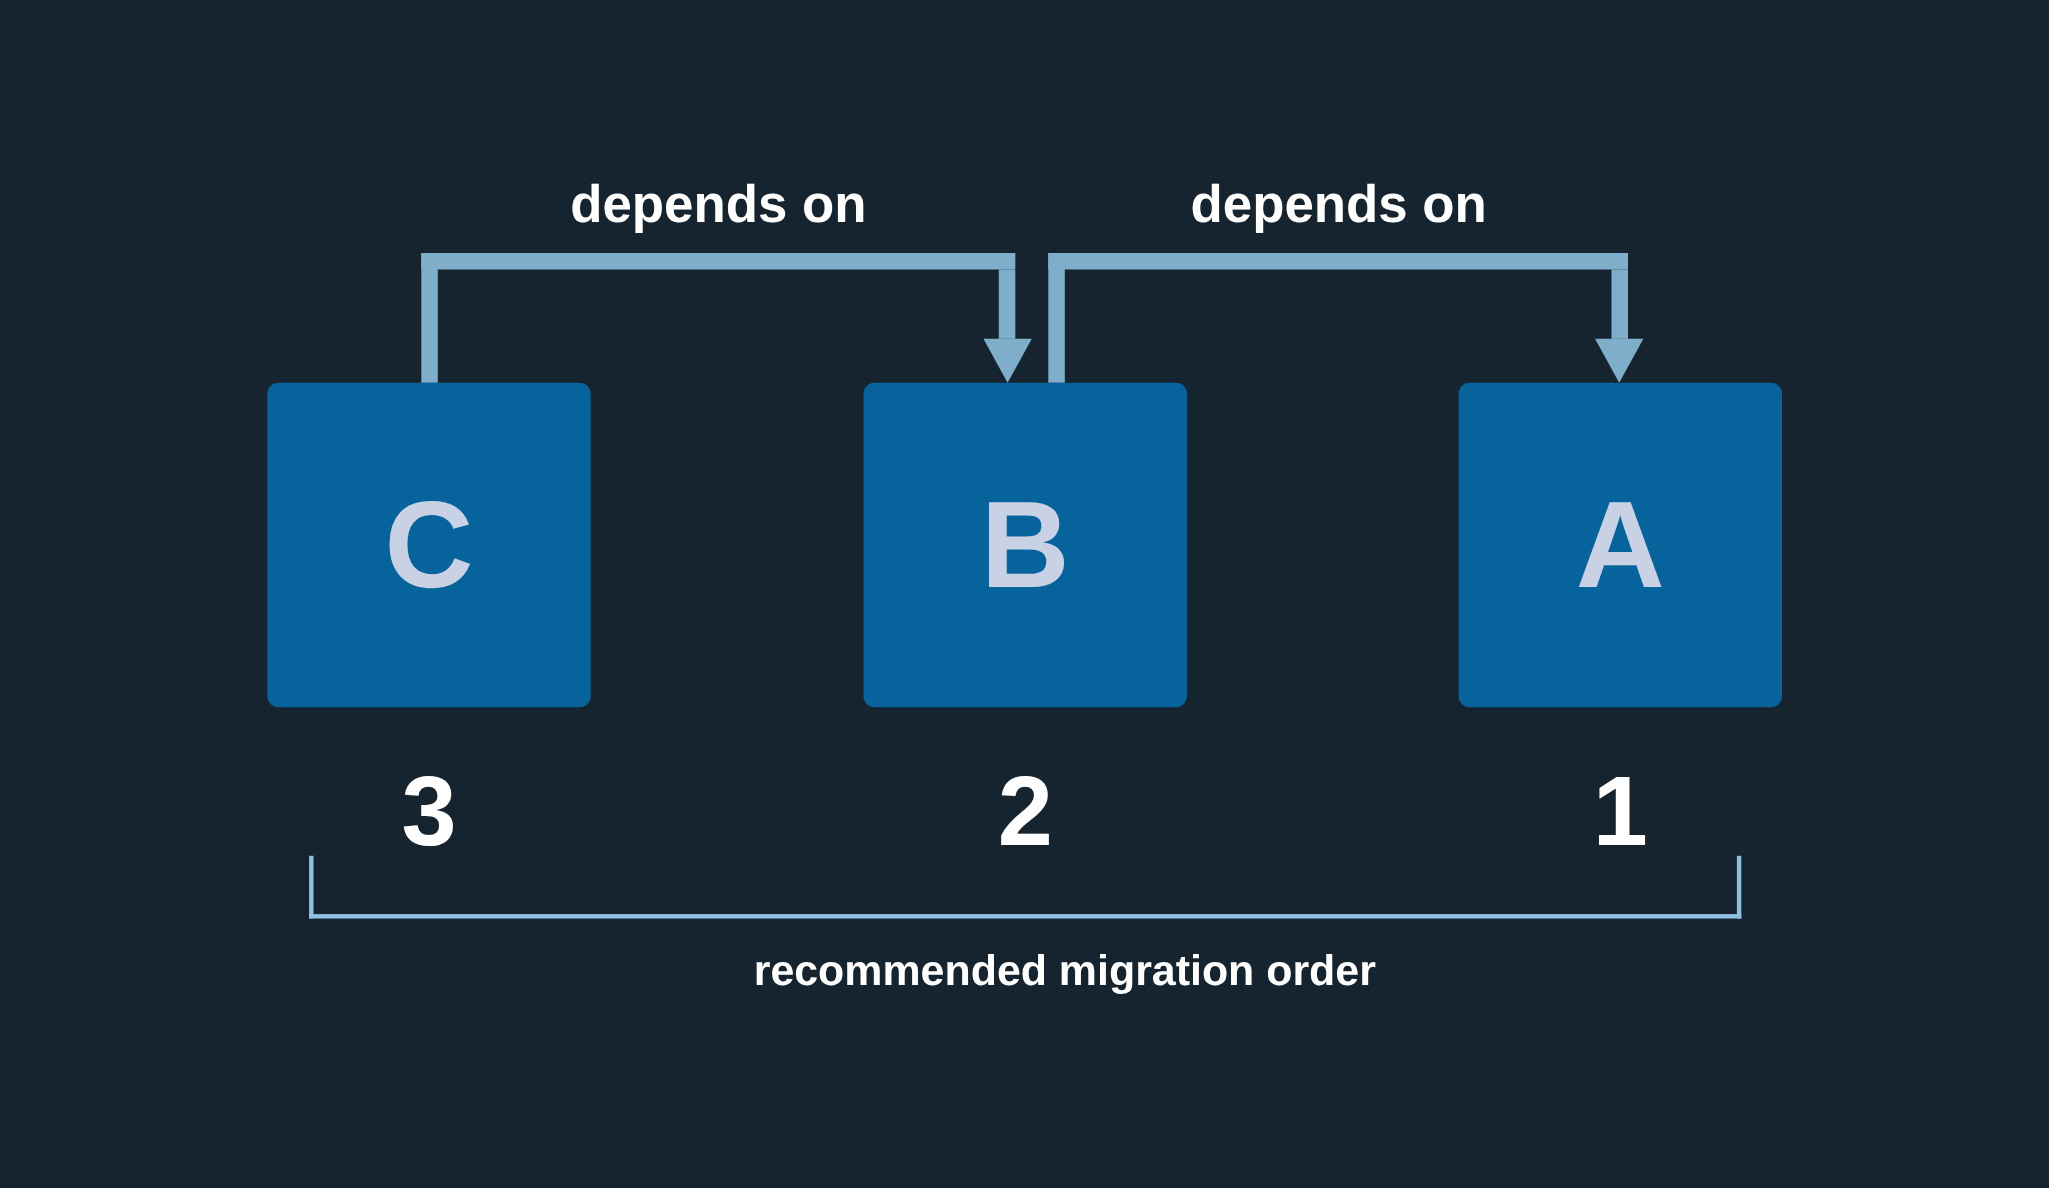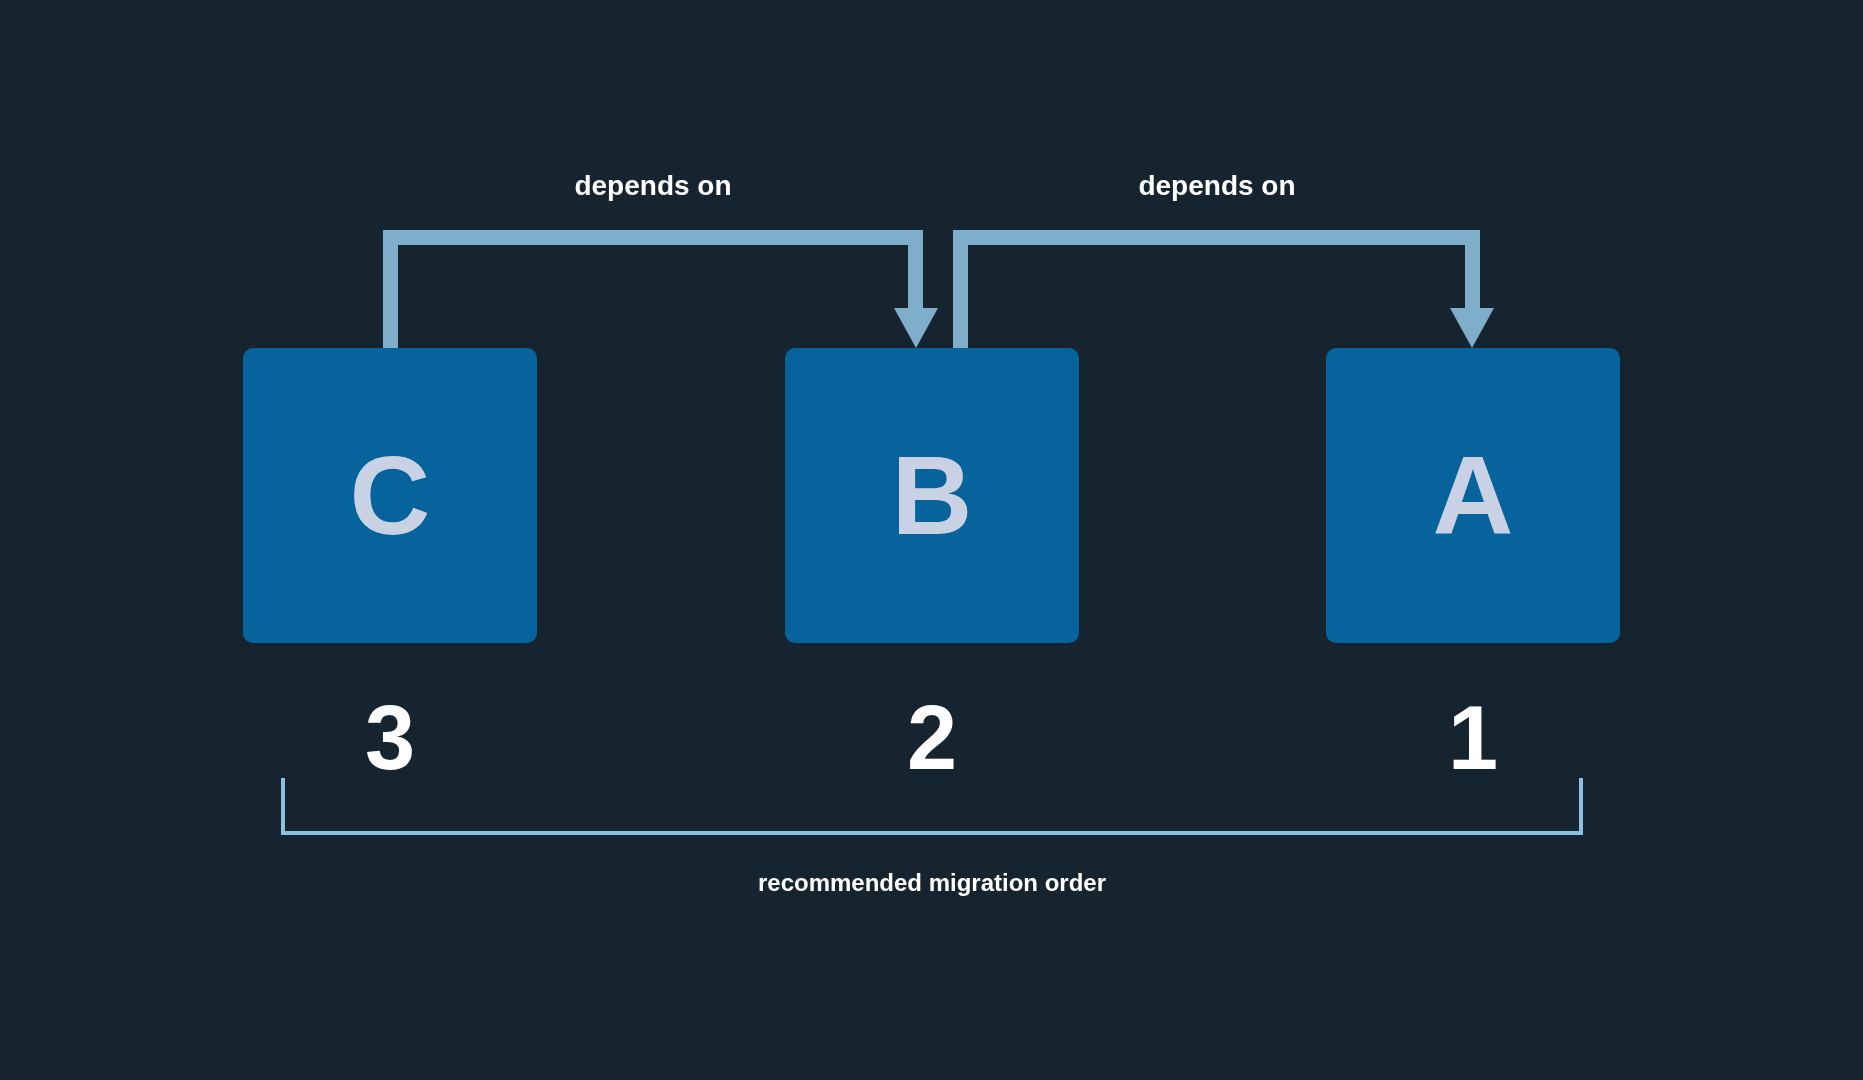--- a/index.html
+++ b/index.html
@@ -53,21 +53,21 @@
 
   
   .dep-label {
     position: absolute;
     top: 162px;
     width: 400px;
     height: 48px;
     display: flex;
     align-items: center;
     justify-content: center;
-    font-size: 28px;
+    font-size: 48px;
     color: var(--text);
   }
 
   
   .order {
     position: absolute;
     top: 690px;
     width: 294px;
     height: 96px;
     display: flex;
@@ -76,27 +76,27 @@
     font-size: 90px;
     color: var(--text);
   }
 
   
   .bracket-seg { position: absolute; background: var(--bracket); }
 
   .caption {
     position: absolute;
     top: 860px;
-    left: 632px;
+    left: 668px;
     width: 600px;
     height: 46px;
     display: flex;
     align-items: center;
     justify-content: center;
-    font-size: 24px;
+    font-size: 39px;
     color: var(--text);
     white-space: nowrap;
   }
 </style>
 </head>
 <body>
 
 <div class="canvas">
 
   <div class="dep-label" style="left:453px;">depends on</div>

